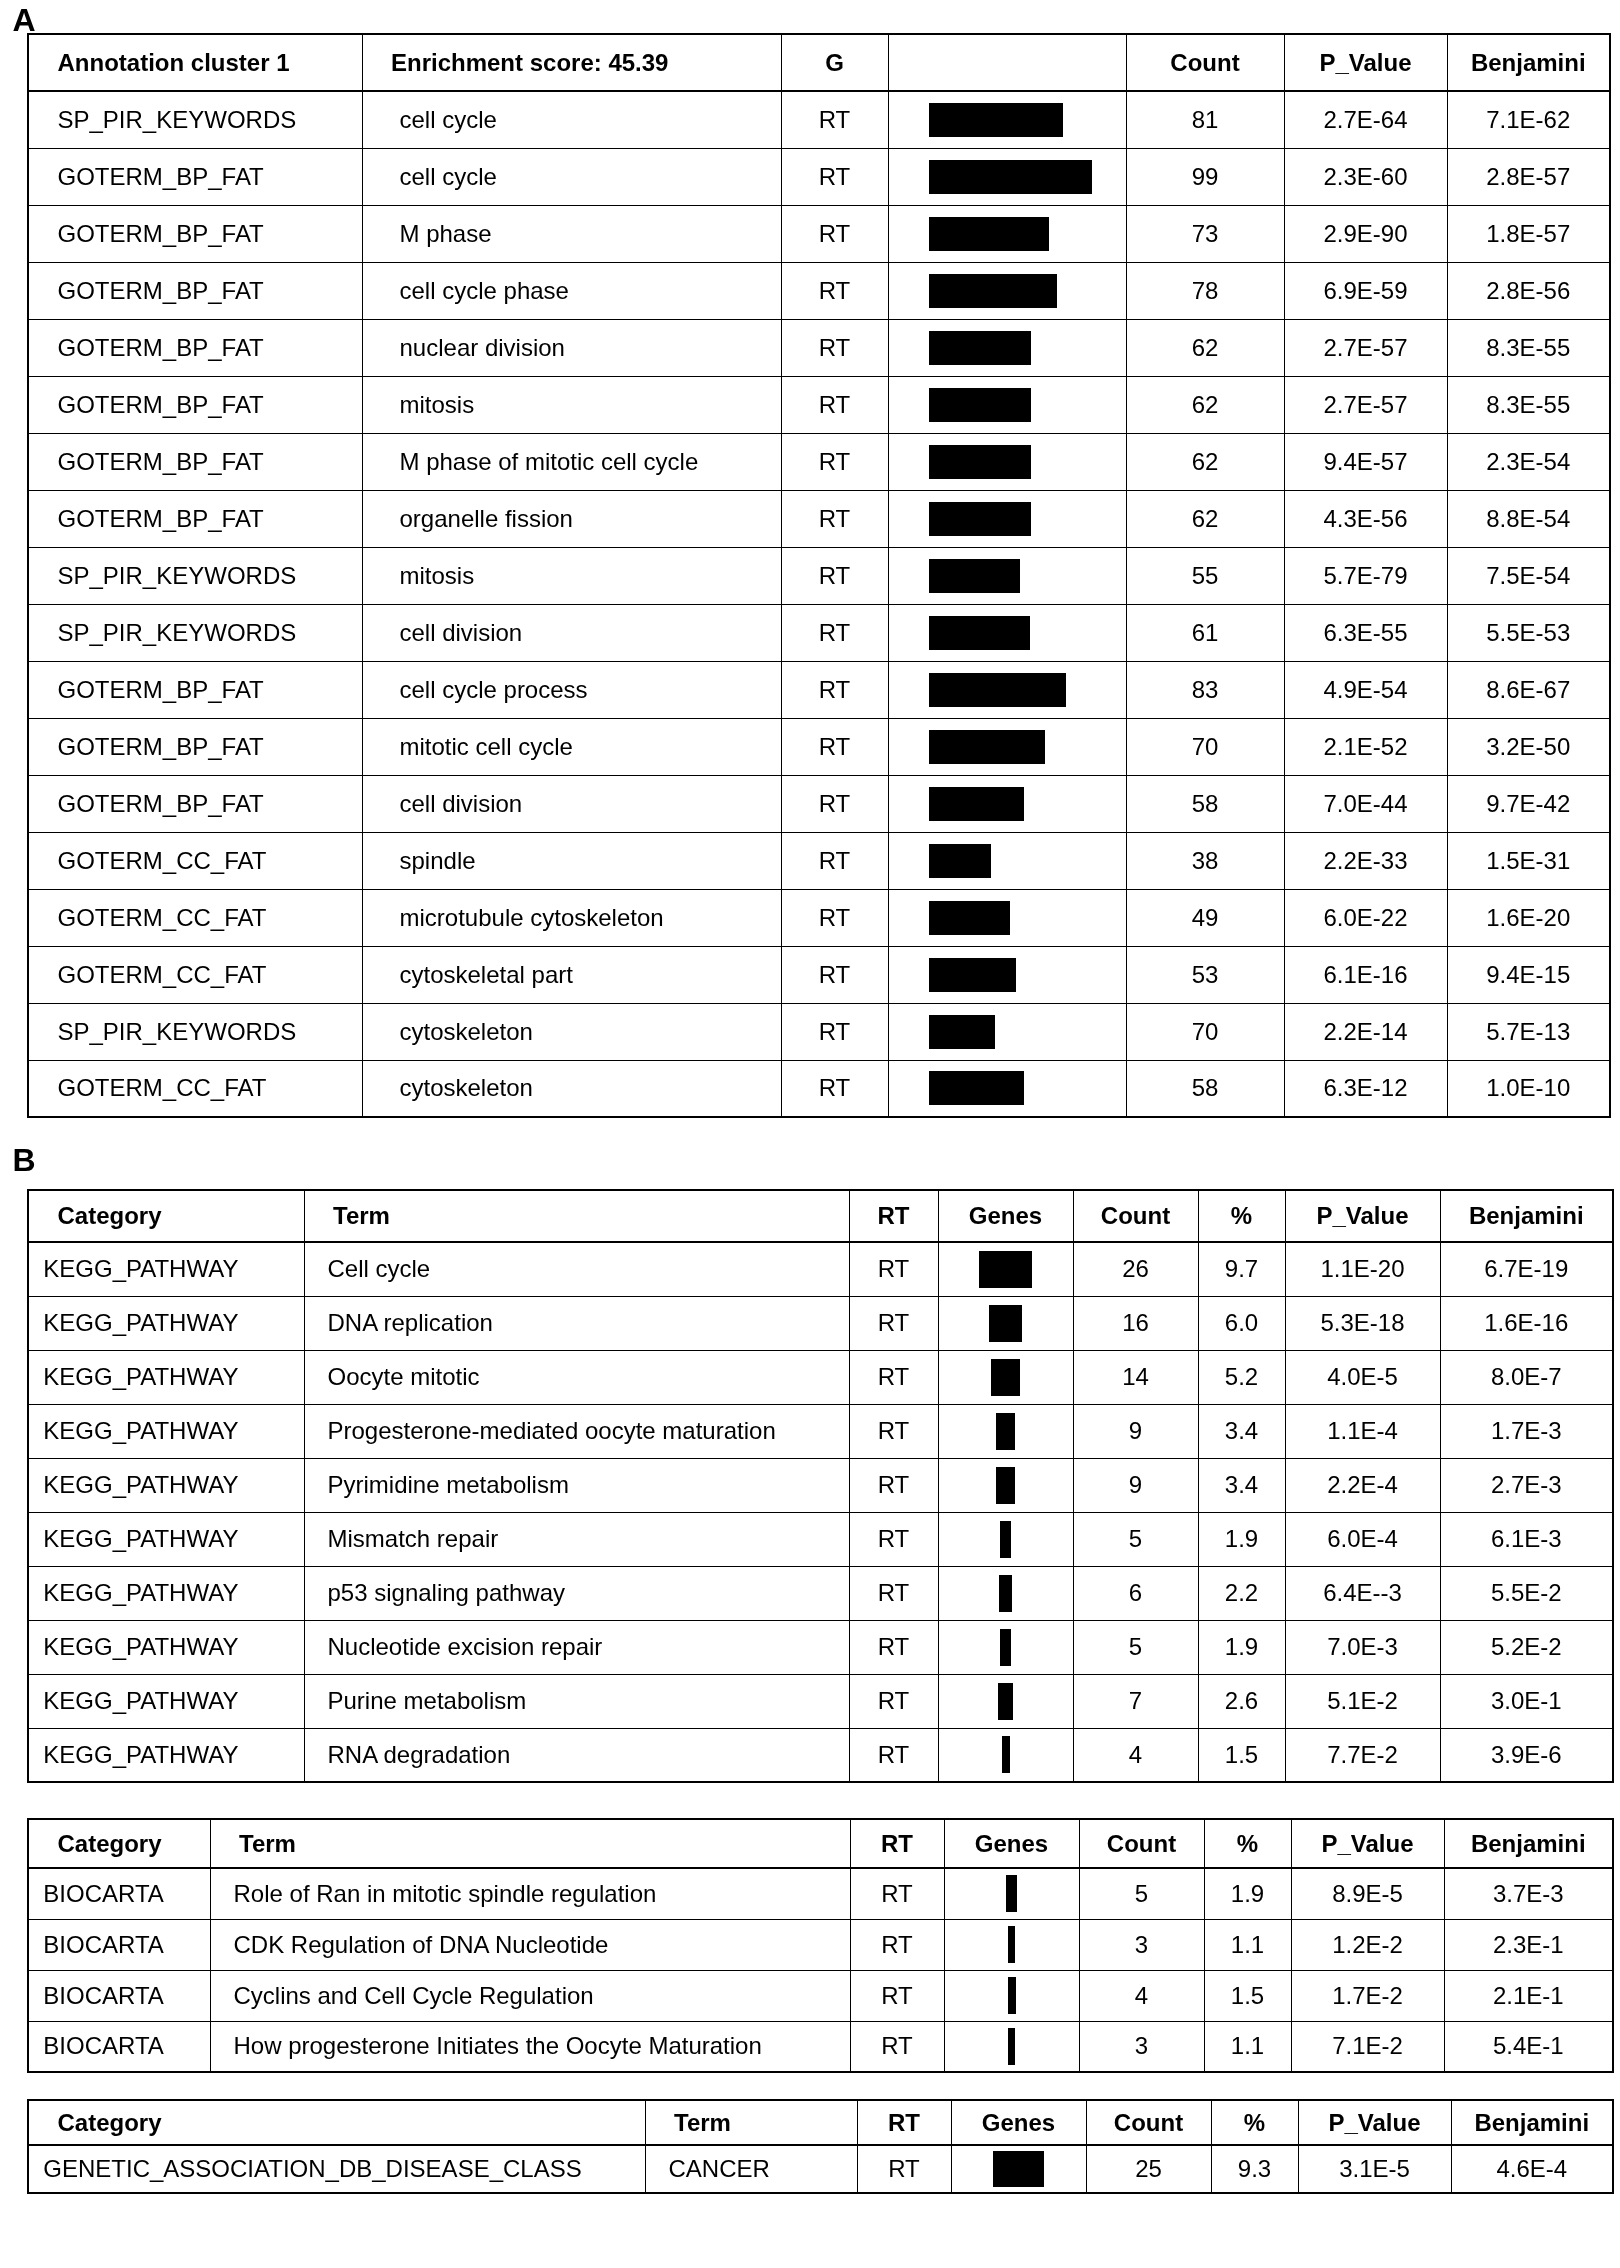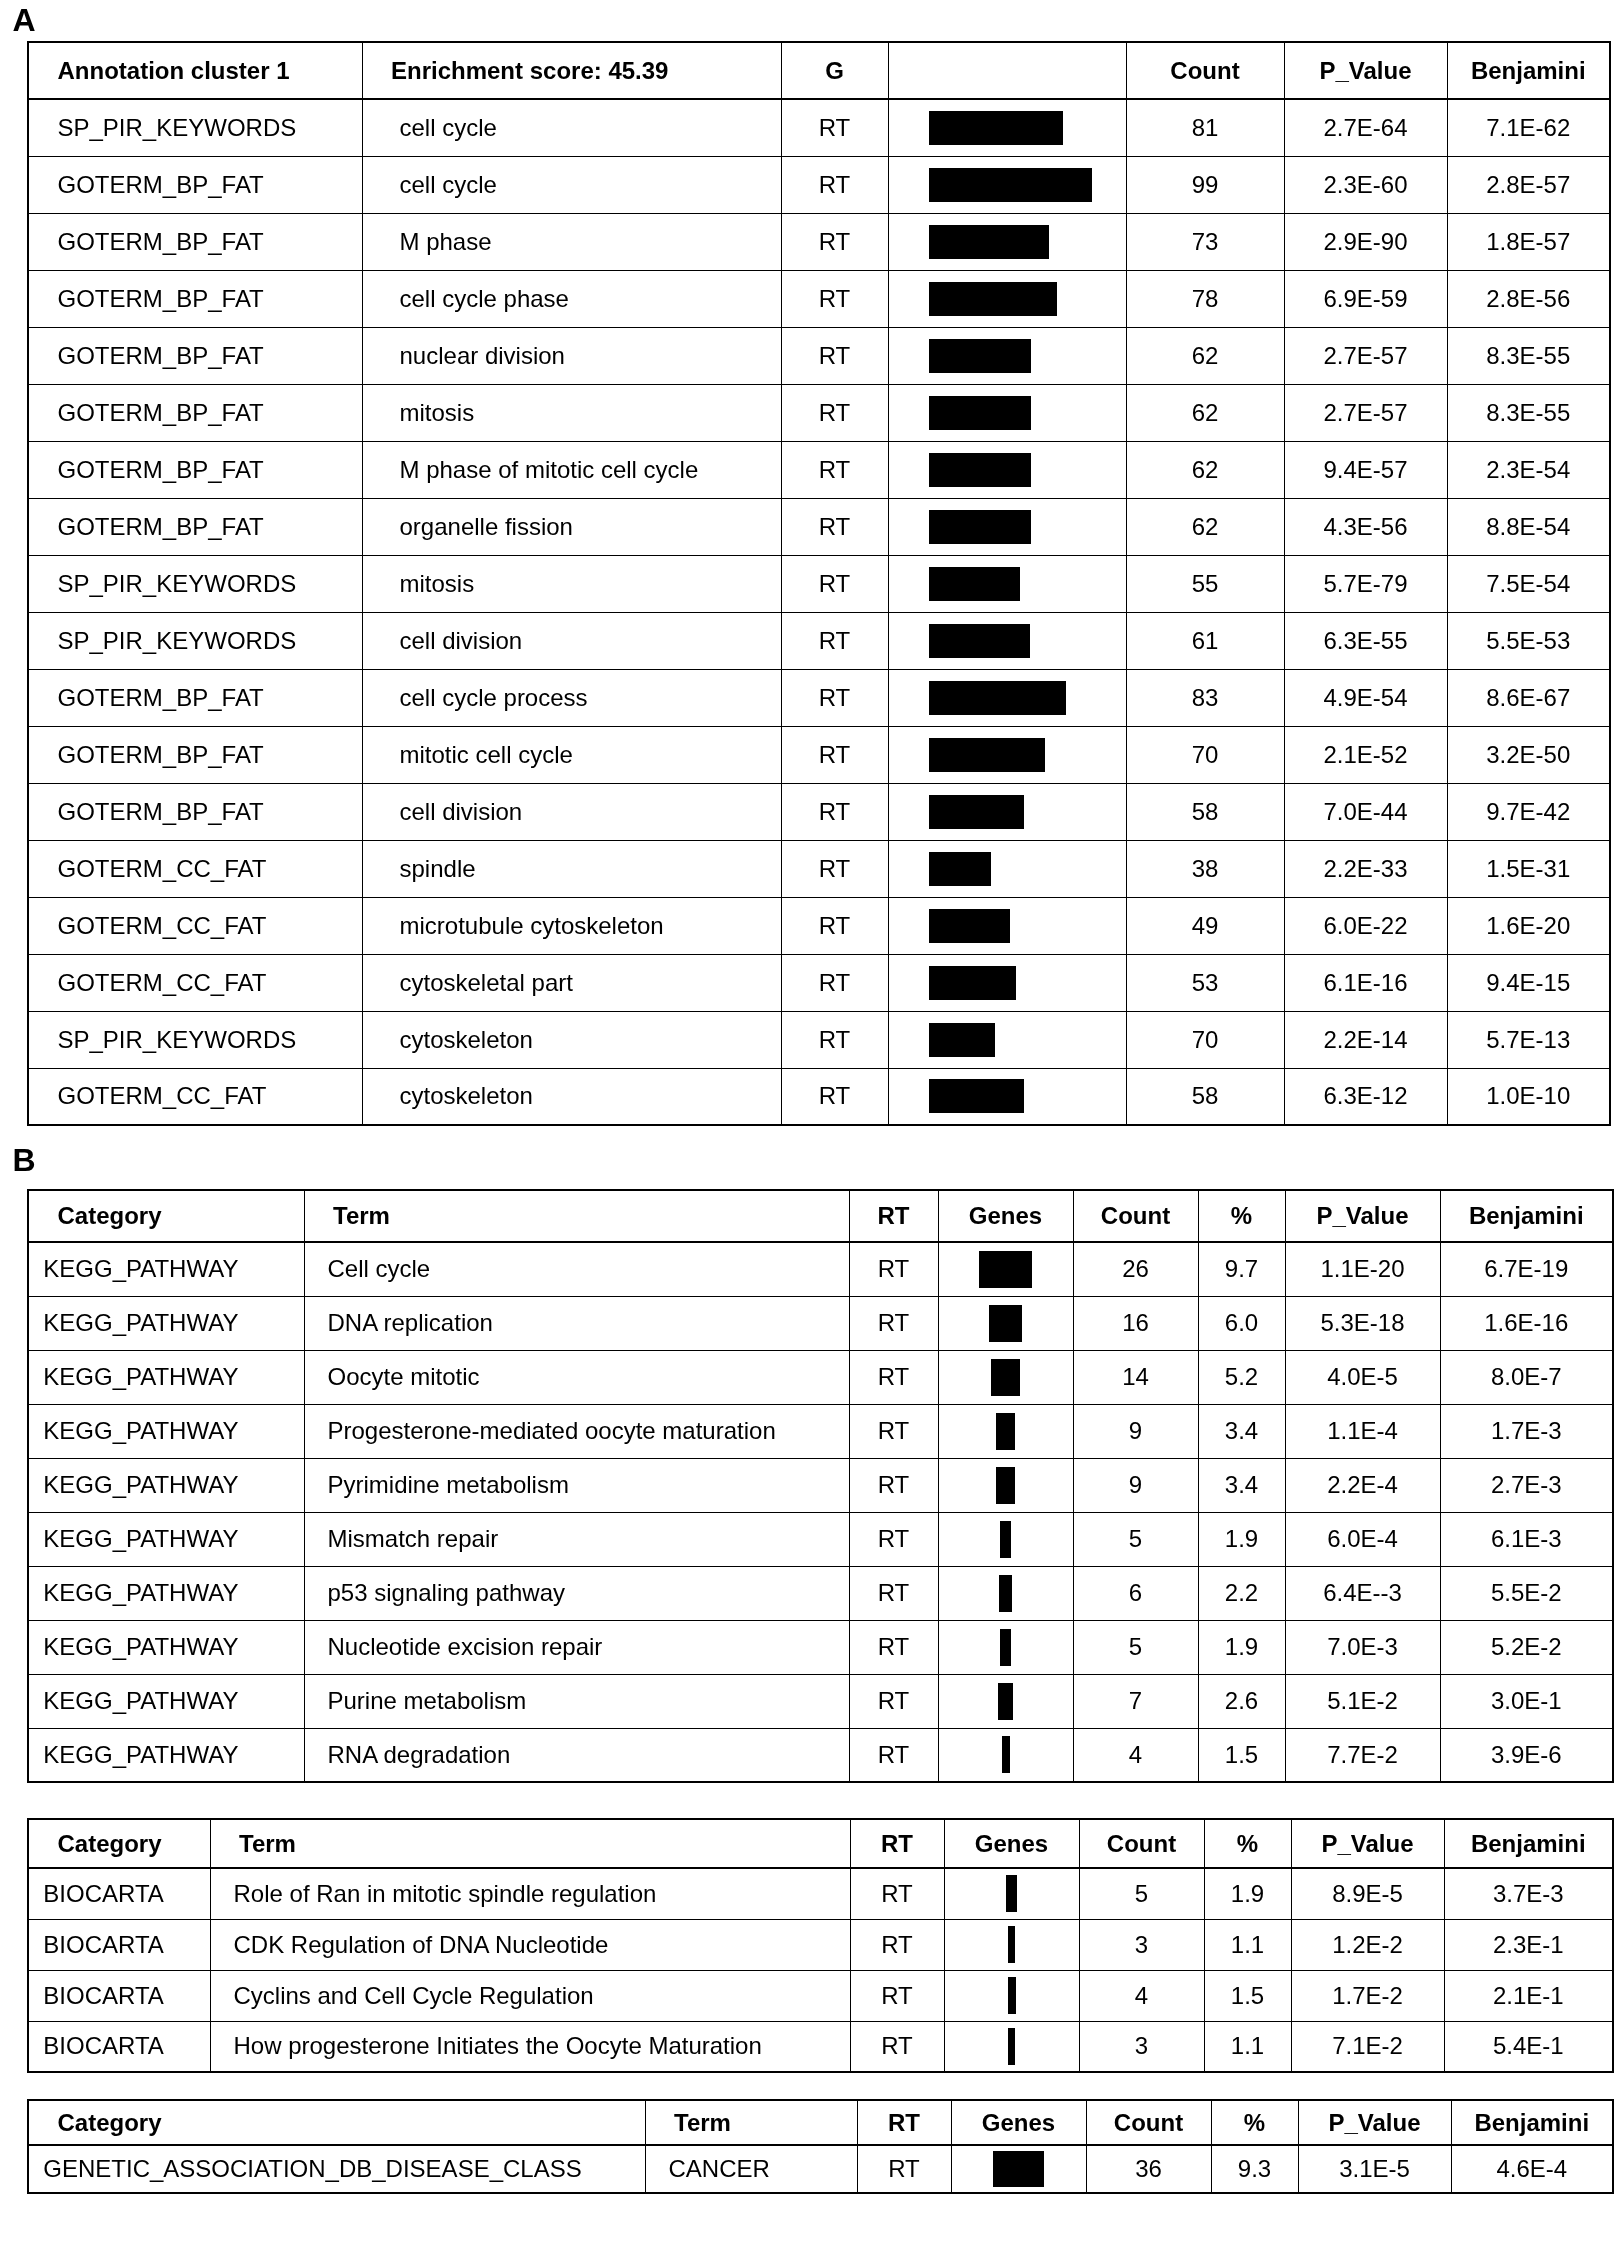--- a/index.html
+++ b/index.html
@@ -1,21 +1,21 @@
 <!DOCTYPE html>
 <html style="font-size:14.3px"><head>
 <meta charset="utf-8">
 <style>
   html,body{margin:0;padding:0;background:#ffffff;}
   body{width:1621px;height:2269px;position:relative;font-family:"Liberation Sans",sans-serif;color:#000;}
   .panel-label{position:absolute;font-size:32px;font-weight:bold;}
   #label-a{left:12.5px;top:1.8px;}
   #label-b{left:12.5px;top:1142px;}
   table{border-collapse:collapse;table-layout:fixed;background:#fff;}
-  #table-a{position:absolute;left:27px;top:41px;width:1582px;border-radius:25px;}
+  #table-a{position:absolute;left:27px;top:33px;width:1582px;border-radius:25px;}
   #table-b1{position:absolute;left:27px;top:1189px;width:1586px;}
   #table-b2{position:absolute;left:27px;top:1818px;width:1586px;}
   #table-b3{position:absolute;left:27px;top:2099px;width:1586px;}
   th,td{border:1.8px solid #000;font-size:24px;overflow:hidden;white-space:nowrap;}
   table{border:2.7px solid #000;}
   th{font-weight:bold;text-align:center;}
   thead tr th{border-bottom:2.7px solid #000;}
   #table-a tr{height:57px;}
   #table-b1 thead tr{height:52px;} #table-b1 tbody tr{height:54px;}
   #table-b2 thead tr{height:49px;} #table-b2 tbody tr{height:51px;}
@@ -506,20 +506,20 @@
       </tr>
     </thead>
   <tbody>
       <tr>
         <td class="cat">GENETIC_ASSOCIATION_DB_DISEASE_CLASS</td>
         <td class="term">CANCER</td>
         <td class="ctr">RT</td>
         <td>
           <div class="bar bar-center" style="width: 51px; background: rgb(0, 0, 0);"></div>
         </td>
-        <td class="ctr">36</td>
+        <td class="ctr">25</td>
         <td class="ctr">9.3</td>
         <td class="ctr">3.1E-5</td>
         <td class="ctr">4.6E-4</td>
       </tr>
     </tbody>
 </table>
 
 
 </body></html>

